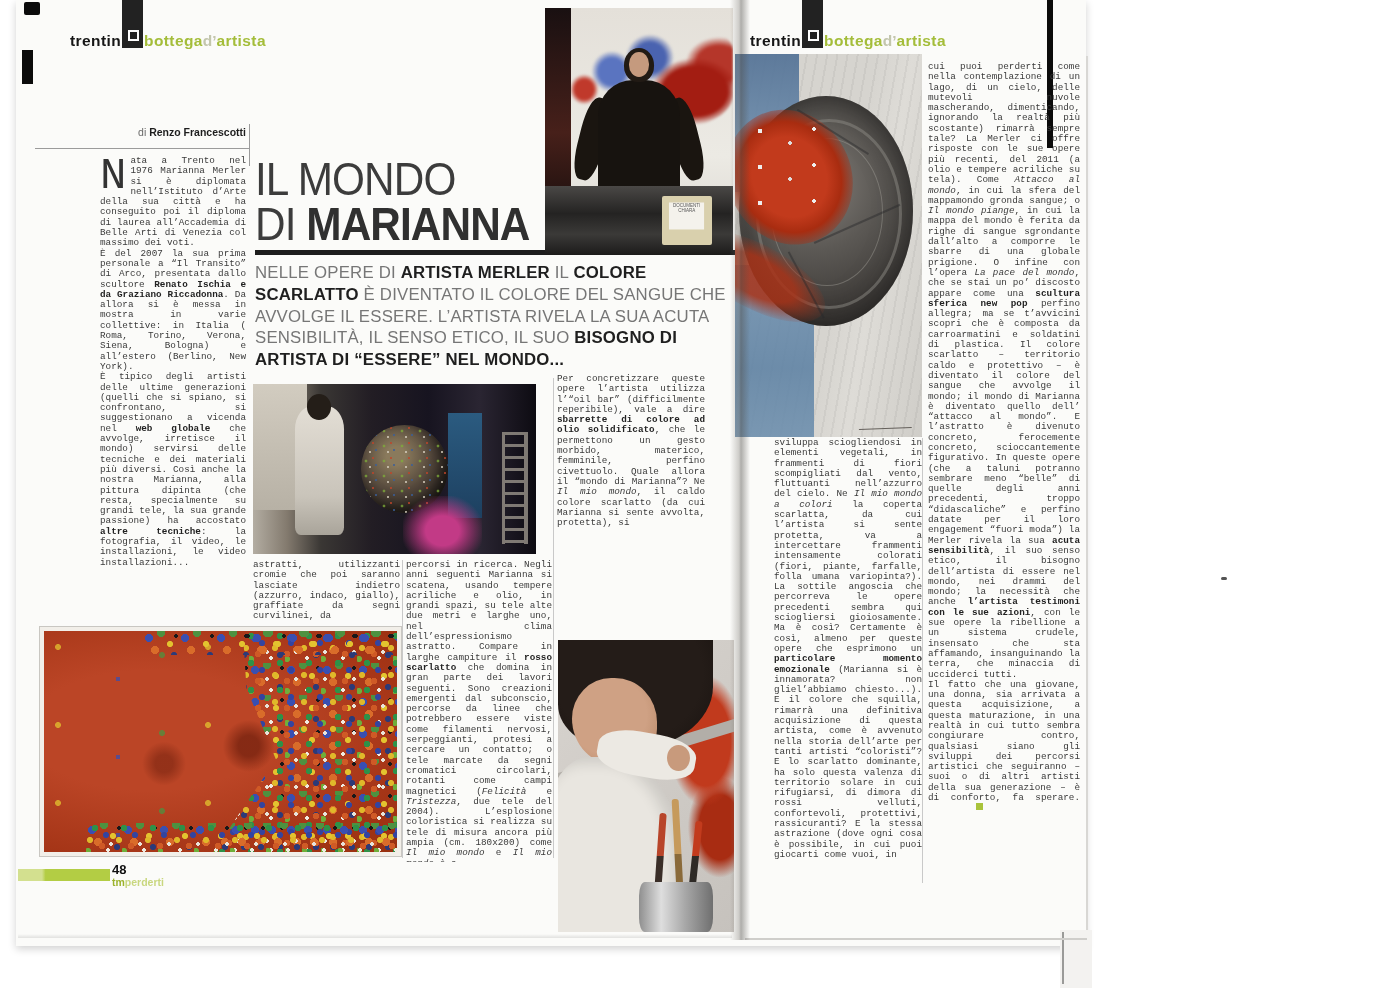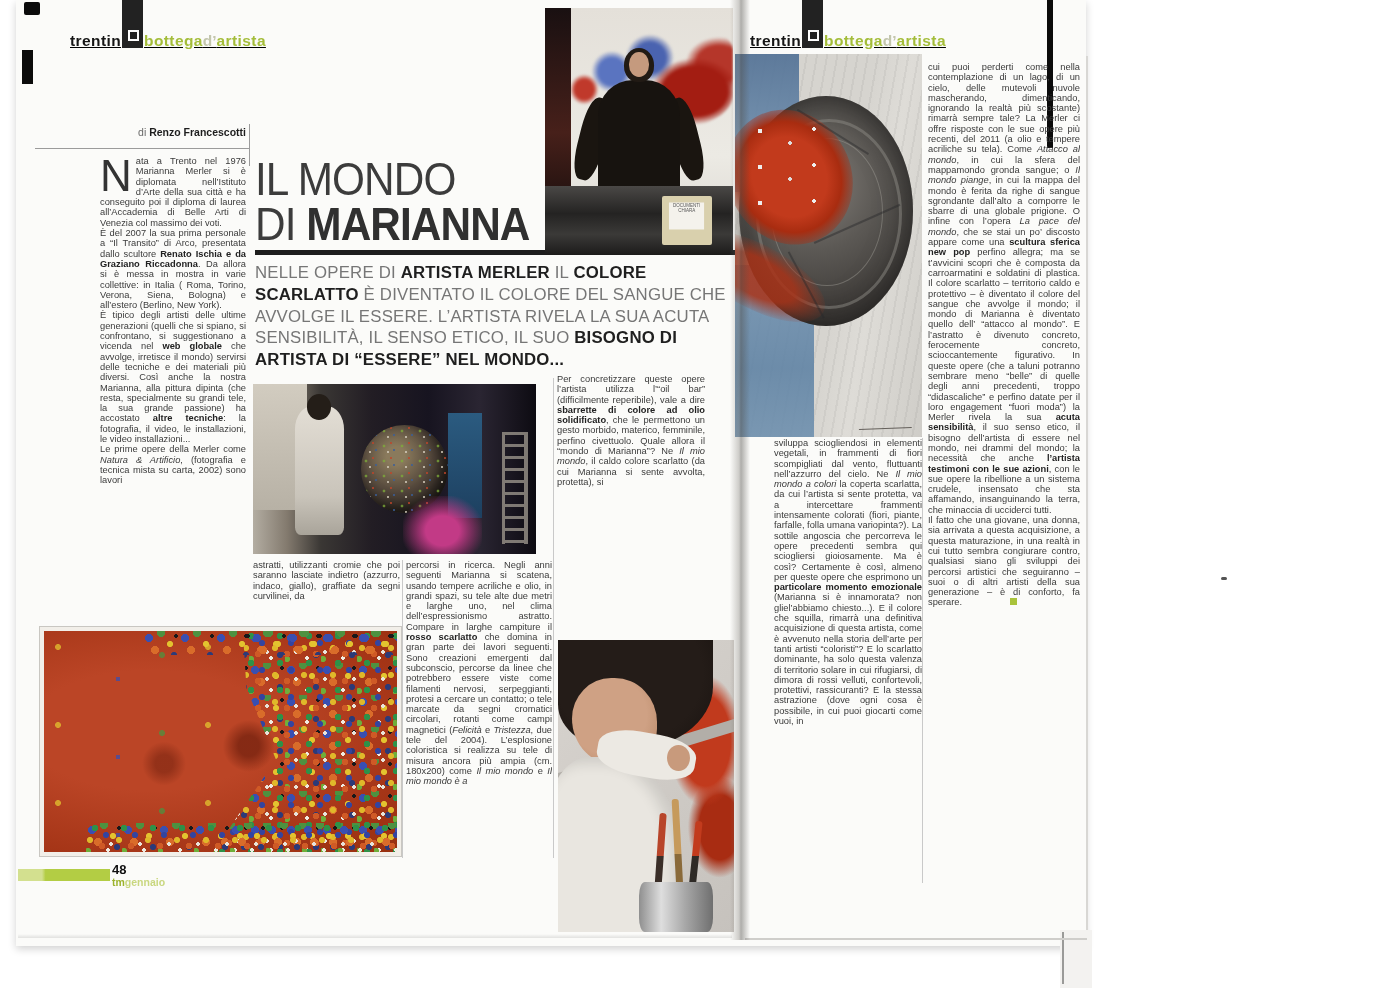--- a/index.html
+++ b/index.html
@@ -9,42 +9,42 @@
   
   .spread{left:16px;top:0;width:1070px;height:946px;background:#fbfbf9;
     box-shadow:0 3px 8px rgba(0,0,0,.18);}
   .gutter{left:730px;top:0;width:20px;height:940px;
     background:linear-gradient(90deg,rgba(0,0,0,0) 0%,rgba(120,116,110,.35) 45%,rgba(80,78,74,.45) 55%,rgba(0,0,0,0) 100%);}
   .artifact{background:#0b0b0b;}
   .lp-bottom-shadow{left:18px;top:934px;width:714px;height:4px;
     background:linear-gradient(rgba(0,0,0,0),rgba(0,0,0,.10));}
   .rp-bottom-line{left:745px;top:938px;width:342px;height:2px;background:#cfcecb;}
   
-  .hdr{top:0;height:50px;display:flex;align-items:flex-end;padding-bottom:5px;text-decoration:underline;}
+  .hdr{top:0;height:50px;display:flex;align-items:flex-end;padding-bottom:5px;}
   .hdr .blk{font-weight:700;font-size:15.5px;letter-spacing:.4px;color:#161616;}
   .hdr .tab{position:relative;width:21px;height:48px;background:#222;margin:0 1px;
     align-self:flex-start;}
   .hdr .dot{position:absolute;left:6px;bottom:7px;width:7px;height:7px;border:2px solid #fdfdfd;}
   .hdr .grn{font-weight:700;font-size:15.5px;letter-spacing:.4px;color:#a4bd3a;}
   .hdr .apos{font-weight:700;font-size:15.5px;color:#c3c6ad;}
   
   .byline{left:100px;top:126px;width:146px;text-align:right;font-size:10.5px;color:#6a6a6a;}
   .byline b{color:#1d1d1d;}
   .rule-h{left:35px;top:148px;width:214px;height:1px;background:#9b9b9b;}
   .rule-v{left:249px;top:124px;width:1px;height:42px;background:#9b9b9b;}
   
   .title{left:255px;top:156px;width:360px;font-size:47px;line-height:45px;color:#3c3c3c;
     letter-spacing:-1px;transform:scaleX(.9);transform-origin:left top;font-weight:500;}
   .title .b{font-weight:800;color:#303030;}
   .title-rule{left:255px;top:250px;width:482px;height:5px;background:#1d1d1d;}
   .standfirst{left:255px;top:262px;width:482px;font-size:16.8px;line-height:21.8px;
     color:#767676;letter-spacing:.2px;}
   .standfirst .b{color:#1f1f1f;font-weight:700;}
   
-  .col{font-size:9.3px;line-height:10.3px;color:#3a3a3a;text-align:justify;hyphens:auto;}
+  .col{font-size:9.3px;line-height:10.3px;color:#3a3a3a;text-align:justify;hyphens:auto;font-family:Liberation Mono, monospace;}
   .col .b{font-weight:700;color:#222;}
   .col .i{font-style:italic;}
   .para{margin:0;}
   .dropcap{float:left;font-size:44px;line-height:36px;padding:2px 4px 0 0;color:#333;font-weight:500;}
   .c1{left:100px;top:156px;width:146px;height:474px;overflow:hidden;}
   .c2{left:253px;top:560px;width:147px;height:68px;overflow:hidden;}
   .c3{left:406px;top:560px;width:146px;height:302px;overflow:hidden;}
   .c4{left:557px;top:374px;width:148px;height:268px;overflow:hidden;}
   .c5{left:774px;top:438px;width:148px;height:475px;overflow:hidden;}
   .c6{left:928px;top:62px;width:152px;height:822px;overflow:hidden;}
@@ -300,21 +300,20 @@
   <div class="gl-line" style="position:absolute;left:18%;top:60%;width:40%;transform:rotate(62deg)"></div>
   <div class="gl-sig"></div>
 </div>
 
 <div class="abs gutter"></div>
 
 <div class="abs col c1">
   <div class="para"><span class="dropcap">N</span><span><span>ata a Trento nel 1976 Marianna Merler si è diplomata nell’Istituto d’Arte della sua città e ha conseguito poi il diploma di laurea all’Accademia di Belle Arti di Venezia col massimo dei voti.</span></span></div>
   <div class="para"><span>È del 2007 la sua prima personale a “Il Transito” di Arco, presentata dallo scultore </span><span class="b">Renato Ischia e da Graziano Riccadonna</span><span>. Da allora si è messa in mostra in varie collettive: in Italia ( Roma, Torino, Verona, Siena, Bologna) e all’estero (Berlino, New York).</span></div>
   <div class="para"><span>È tipico degli artisti delle ultime generazioni (quelli che si spiano, si confrontano, si suggestionano a vicenda nel </span><span class="b">web globale</span><span> che avvolge, irretisce il mondo) servirsi delle tecniche e dei materiali più diversi. Così anche la nostra Marianna, alla pittura dipinta (che resta, specialmente su grandi tele, la sua grande passione) ha accostato </span><span class="b">altre tecniche</span><span>: la fotografia, il video, le installazioni, le video installazioni...</span></div>
-  <div class="para"><span>Le prime opere della Merler come </span><span class="i">Natura &amp; Artificio</span><span>, (fotografia e tecnica mista su carta, 2002) sono lavori</span></div>
 </div>
 
 <div class="abs col c2">
   <div class="para"><span>astratti, utilizzanti cromie che poi saranno lasciate indietro (azzurro, indaco, giallo), graffiate da segni curvilinei, da</span></div>
 </div>
 
 <div class="abs colrule" style="left:402px;top:560px;height:298px"></div>
 
 <div class="abs col c3">
   <div class="para"><span>percorsi in ricerca. Negli anni seguenti Marianna si scatena, usando tempere acriliche e olio, in grandi spazi, su tele alte due metri e larghe uno, nel clima dell’espressionismo astratto. Compare in larghe campiture il </span><span class="b">rosso scarlatto</span><span> che domina in gran parte dei lavori seguenti. Sono creazioni emergenti dal subconscio, percorse da linee che potrebbero essere viste come filamenti nervosi, serpeggianti, protesi a cercare un contatto; o tele marcate da segni cromatici circolari, rotanti come campi magnetici (</span><span class="i">Felicità</span><span> e </span><span class="i">Tristezza</span><span>, due tele del 2004). L’esplosione coloristica si realizza su tele di misura ancora più ampia (cm. 180x200) come </span><span class="i">Il mio mondo</span><span> e </span><span class="i">Il mio mondo è a</span></div>
@@ -332,13 +331,13 @@
 
 <div class="abs colrule" style="left:922px;top:438px;height:445px"></div>
 
 <div class="abs col c6">
   <div class="para"><span>cui puoi perderti come nella contemplazione di un lago, di un cielo, delle mutevoli nuvole mascherando, dimenticando, ignorando la realtà più scostante) rimarrà sempre tale? La Merler ci offre risposte con le sue opere più recenti, del 2011 (a olio e tempere acriliche su tela). Come </span><span class="i">Attacco al mondo</span><span>, in cui la sfera del mappamondo gronda sangue; o </span><span class="i">Il mondo piange</span><span>, in cui la mappa del mondo è ferita da righe di sangue sgrondante dall’alto a comporre le sbarre di una globale prigione. O infine con l’opera </span><span class="i">La pace del mondo</span><span>, che se stai un po’ discosto appare come una </span><span class="b">scultura sferica new pop</span><span> perfino allegra; ma se t’avvicini scopri che è composta da carroarmatini e soldatini di plastica. Il colore scarlatto – territorio caldo e protettivo – è diventato il colore del sangue che avvolge il mondo; il mondo di Marianna è diventato quello dell’ “attacco al mondo”. E l’astratto è divenuto concreto, ferocemente concreto, scioccantemente figurativo. In queste opere (che a taluni potranno sembrare meno “belle” di quelle degli anni precedenti, troppo “didascaliche” e perfino datate per il loro engagement “fuori moda”) la Merler rivela la sua </span><span class="b">acuta sensibilità</span><span>, il suo senso etico, il bisogno dell’artista di essere nel mondo, nei drammi del mondo; la necessità che anche </span><span class="b">l’artista testimoni con le sue azioni</span><span>, con le sue opere la ribellione a un sistema crudele, insensato che sta affamando, insanguinando la terra, che minaccia di ucciderci tutti.</span></div>
   <div class="para"><span><span>Il fatto che una giovane, una donna, sia arrivata a questa acquisizione, a questa maturazione, in una realtà in cui tutto sembra congiurare contro, qualsiasi siano gli sviluppi dei percorsi artistici che seguiranno – suoi o di altri artisti della sua generazione – è di conforto, fa sperare.</span></span><span class="endmark"></span></div>
 </div>
 
 <div class="abs foot-bar"></div>
 <div class="abs foot-num">48</div>
-<div class="abs foot-mag"><span>tm</span><span class="lite">gennaio</span></div>
+<div class="abs foot-mag"><span>tm</span><span class="lite">perderti</span></div>
 
 </body></html>

